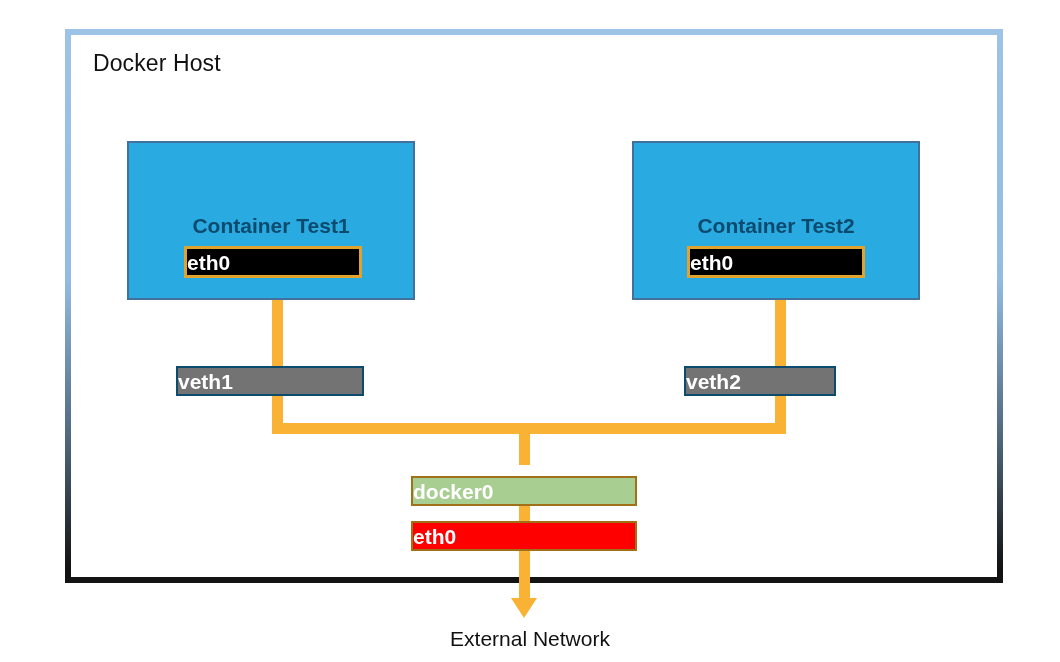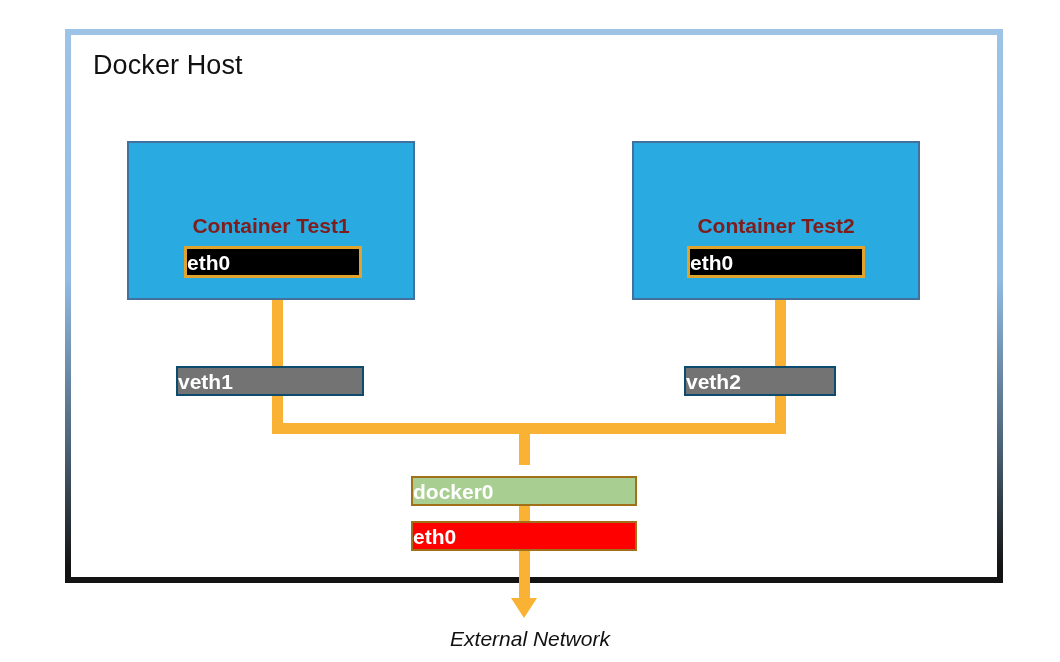--- a/index.html
+++ b/index.html
@@ -58,21 +58,21 @@
     top: 548px;
     width: 938px;
     height: 6px;
     background: #131313;
   }
 
   .host-title {
     position: absolute;
     left: 93px;
     top: 50px;
-    font-size: 27px;
+    font-size: 23px;
     color: #111111;
     letter-spacing: 0.1px;
     white-space: nowrap;
   }
 
   
   .wire {
     position: absolute;
     background: #f9b233;
   }
@@ -93,21 +93,21 @@
     position: absolute;
     box-sizing: border-box;
     background: #29abe2;
     border: 2px solid #41719c;
   }
   .container-label {
     position: absolute;
     left: 0;
     right: 0;
     text-align: center;
-    color: #7f1d1d;
+    color: #0c4a6e;
     font-size: 21px;
     font-weight: bold;
     white-space: nowrap;
   }
 
   
   .node-box {
     position: absolute;
     box-sizing: border-box;
     display: flex;
@@ -138,21 +138,20 @@
 
   .external-label {
     position: absolute;
     left: 0;
     top: 627px;
     width: 1060px;
     text-align: center;
     font-size: 21px;
     color: #111111;
     white-space: nowrap;
-    font-style: italic;
   }
 
   .z-wire  { z-index: 2; }
   .z-box   { z-index: 3; }
   .z-frame { z-index: 1; }
 </style>
 </head>
 <body>
 
 <div id="canvas">

